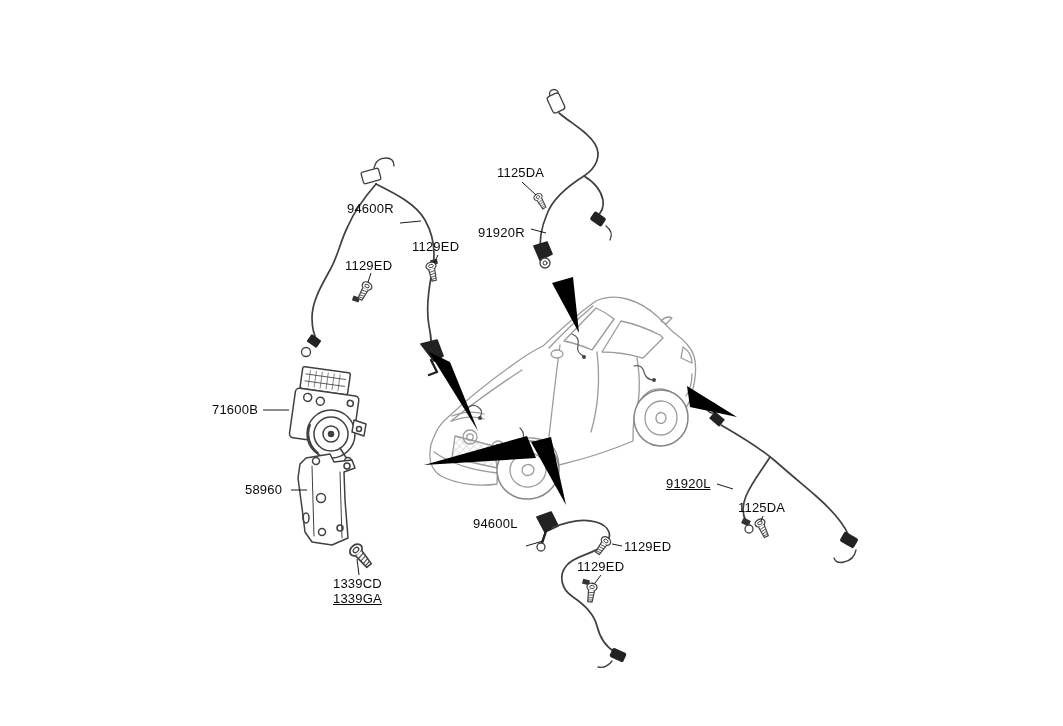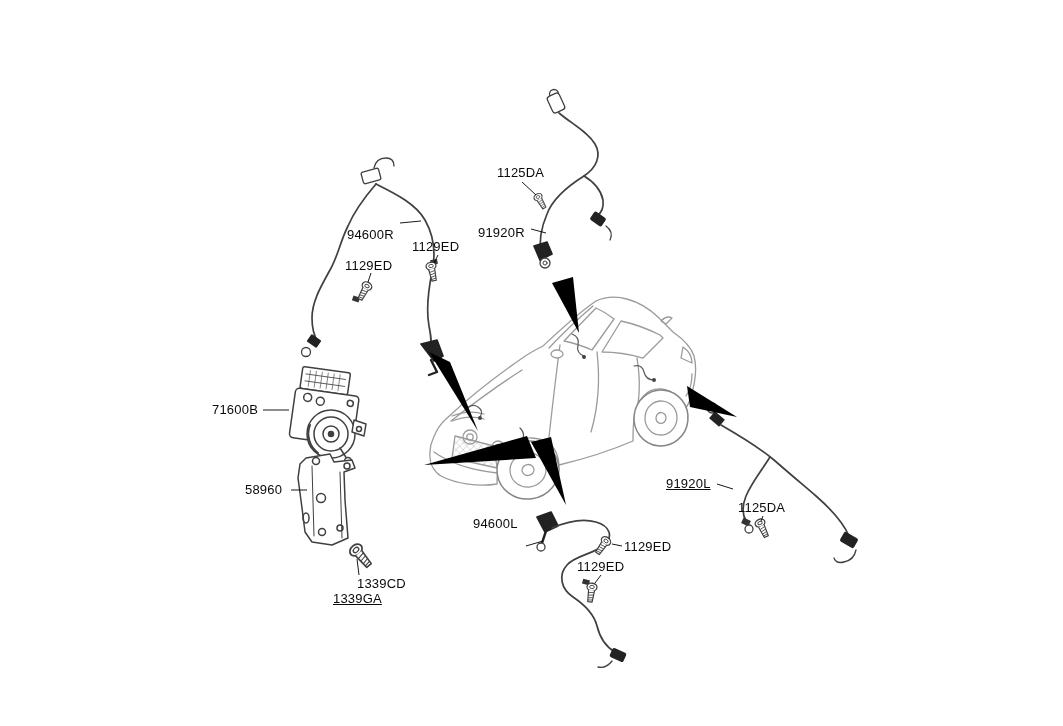--- a/index.html
+++ b/index.html
@@ -226,27 +226,27 @@
       <path d="M 359 575 L 357 559"></path>
       <path d="M 526 546 L 543 541"></path>
       <path d="M 622 546 L 612 544"></path>
       <path d="M 601 575 L 595 583"></path>
       <path d="M 717 484 L 733 489"></path>
       <path d="M 763 516 L 761 521"></path>
     </g>
   </svg>
 
   <div class="part-label" style="left:497px; top:166px;">1125DA</div>
-  <div class="part-label" style="left:347px; top:228px;">94600R</div>
+  <div class="part-label" style="left:347px; top:202px;">94600R</div>
   <div class="part-label" style="left:478px; top:226px;">91920R</div>
   <div class="part-label" style="left:412px; top:240px;">1129ED</div>
   <div class="part-label" style="left:345px; top:259px;">1129ED</div>
   <div class="part-label" style="left:212px; top:403px;">71600B</div>
   <div class="part-label" style="left:245px; top:483px;">58960</div>
-  <div class="part-label" style="left:333px; top:577px;margin-left:24px;">1339CD</div>
+  <div class="part-label" style="left:333px; top:577px;">1339CD</div>
   <div class="part-label" style="left:333px; top:592px;text-decoration:underline;">1339GA</div>
   <div class="part-label" style="left:473px; top:517px;">94600L</div>
   <div class="part-label" style="left:624px; top:540px;">1129ED</div>
   <div class="part-label" style="left:577px; top:560px;">1129ED</div>
   <div class="part-label" style="left:666px; top:477px;text-decoration:underline;">91920L</div>
   <div class="part-label" style="left:738px; top:501px;">1125DA</div>
 
 </div>
 
 </body></html>

